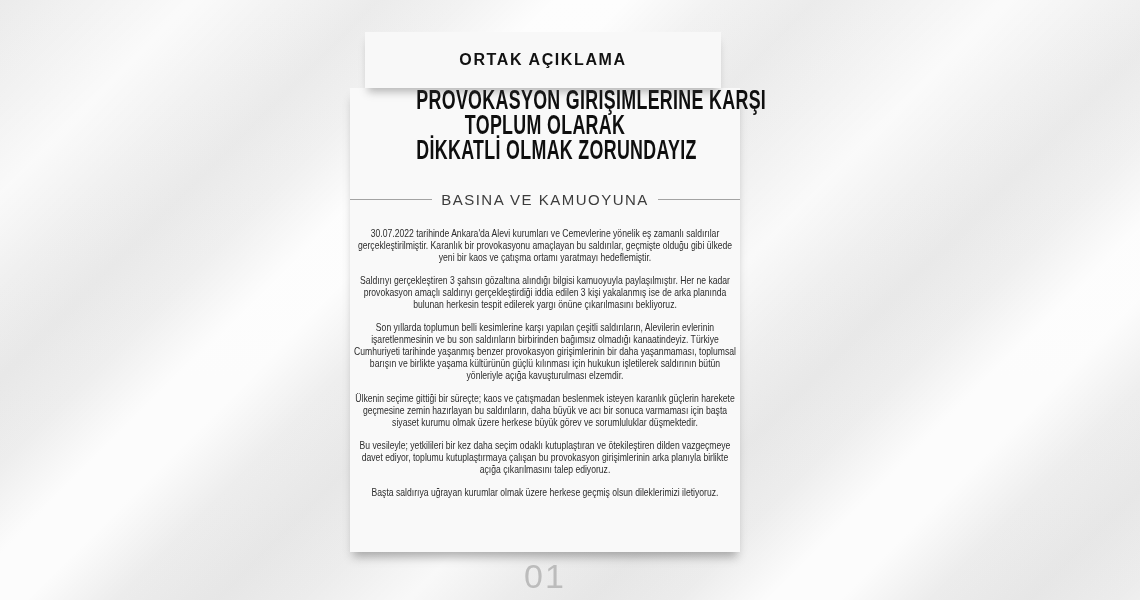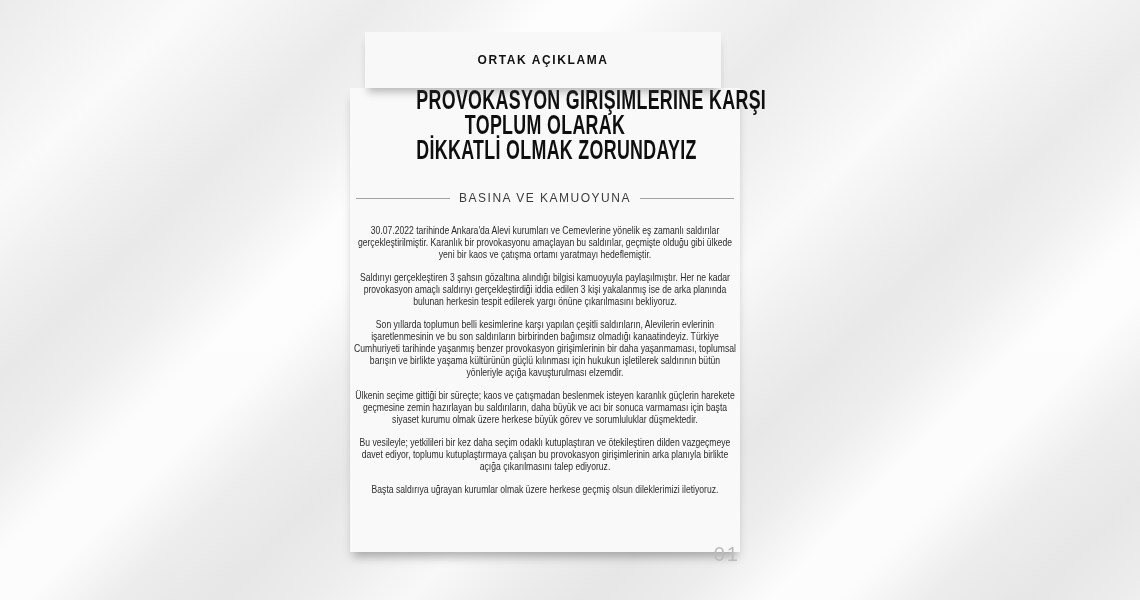--- a/index.html
+++ b/index.html
@@ -29,21 +29,21 @@
         rgba(255,255,255,0)   575px);
   }
   
   .kicker-sheet {
     position: absolute; left: 365px; top: 32px; width: 356px; height: 56px;
     background: #f8f8f8; z-index: 2;
     box-shadow: 0 7px 8px -3px rgba(75,75,75,0.38);
     display: flex; align-items: center; justify-content: center;
   }
   .kicker {
-    font-size: 12px; font-weight: bold; letter-spacing: 1.6px;
+    font-size: 16px; font-weight: bold; letter-spacing: 1.6px;
     color: #121212; white-space: nowrap;
   }
   
   .main-sheet {
     position: absolute; left: 350px; top: 88px; width: 390px; height: 464px;
     background: #f9f9f9; z-index: 1;
     box-shadow: 0 8px 9px -3px rgba(75,75,75,0.42);
     text-align: center;
   }
   .title-block { }
@@ -51,35 +51,35 @@
     font-size: 27px; font-weight: bold; line-height: 25px;
     color: #0f0f0f; letter-spacing: 0.5px; white-space: nowrap;
     transform: scaleX(0.66); transform-origin: center;
   }
   .subtitle-row {
     margin-top: 28px; display: flex; align-items: center;
     justify-content: center; gap: 9px;
   }
   .subtitle-rule { width: 94px; height: 1px; background: #a3a3a3; }
   .subtitle {
-    font-size: 12px; letter-spacing: 1.5px; color: #3c3c3c; white-space: nowrap;
+    font-size: 15px; letter-spacing: 1.5px; color: #3c3c3c; white-space: nowrap;
   }
   .paragraphs {
     width: 458px; margin: 20px 0 0 -34px;
     transform: scaleX(0.845); transform-origin: center;
   }
   .paragraphs p {
     margin: 0 0 11px 0;
     font-size: 10.2px; line-height: 12px; color: #2c2c2c;
     text-align: center;
   }
   .page-number {
-    position: absolute; left: 350px; top: 543px; width: 390px;
-    text-align: right; z-index: 2;
-    font-size: 20px; letter-spacing: 2px; color: #bcbcbc;
+    position: absolute; left: 350px; top: 557px; width: 390px;
+    text-align: center; z-index: 2;
+    font-size: 34px; letter-spacing: 2px; color: #bcbcbc;
   }
 </style>
 </head>
 <body>
 
 <div class="canvas">
 
   <div class="bg-streaks"></div>
 
   <div class="kicker-sheet">

